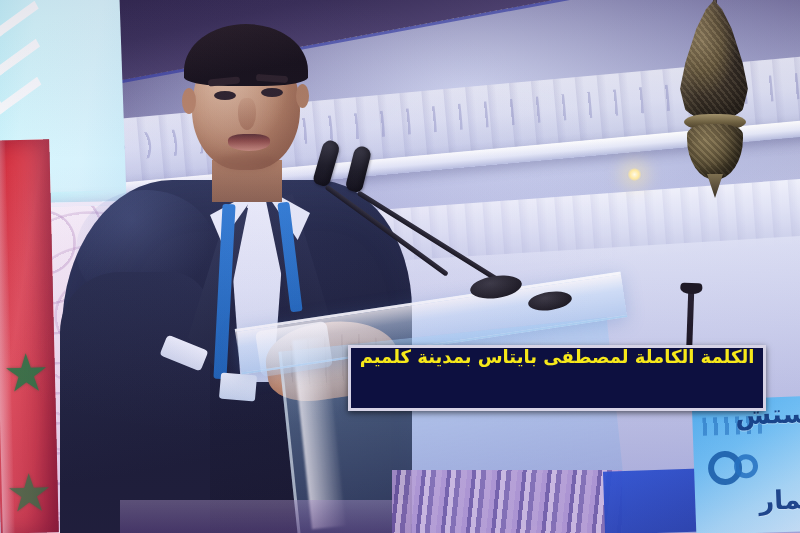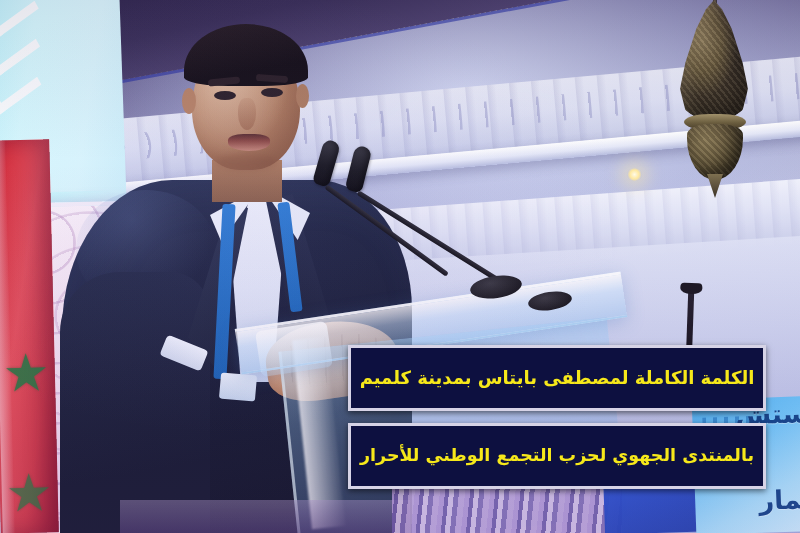--- a/index.html
+++ b/index.html
@@ -446,21 +446,21 @@
     position:absolute; left:120px; top:500px; width:290px; height:33px;
     background:linear-gradient(180deg, rgba(170,150,200,0.45), rgba(90,70,130,0.6));
   }
 
   
   .banner {
     position:absolute;
     background:#0d1040;
     border:3px solid #d6d3e6;
     box-shadow:0 2px 6px rgba(0,0,0,0.55);
-    display:flex; align-items:center; justify-content:center;
+    display:flex; align-items:flex-start; justify-content:center;
     overflow:hidden;
   }
   .banner-text {
     color:#f6e81a;
     font-family:"DejaVu Sans", sans-serif;
     font-weight:bold;
     direction:rtl;
     white-space:nowrap;
     text-align:center;
     letter-spacing:0px;
@@ -584,17 +584,14 @@
     <div class="ss-ring"></div>
     <div class="ss-ring2"></div>
     <div class="ss-text" style="top:88px;">ثمار</div>
   </div>
 
   <div class="grade"></div>
 
   <div class="banner" id="banner-1">
     <span class="banner-text" style="font-size: 18px;">الكلمة الكاملة لمصطفى بايتاس بمدينة كلميم</span>
   </div>
-  <div class="banner" id="banner-2">
-    <span class="banner-text" style="font-size: 17.5px;">بالمنتدى الجهوي لحزب التجمع الوطني للأحرار</span>
-  </div>
 
 </div>
 
 </body></html>

